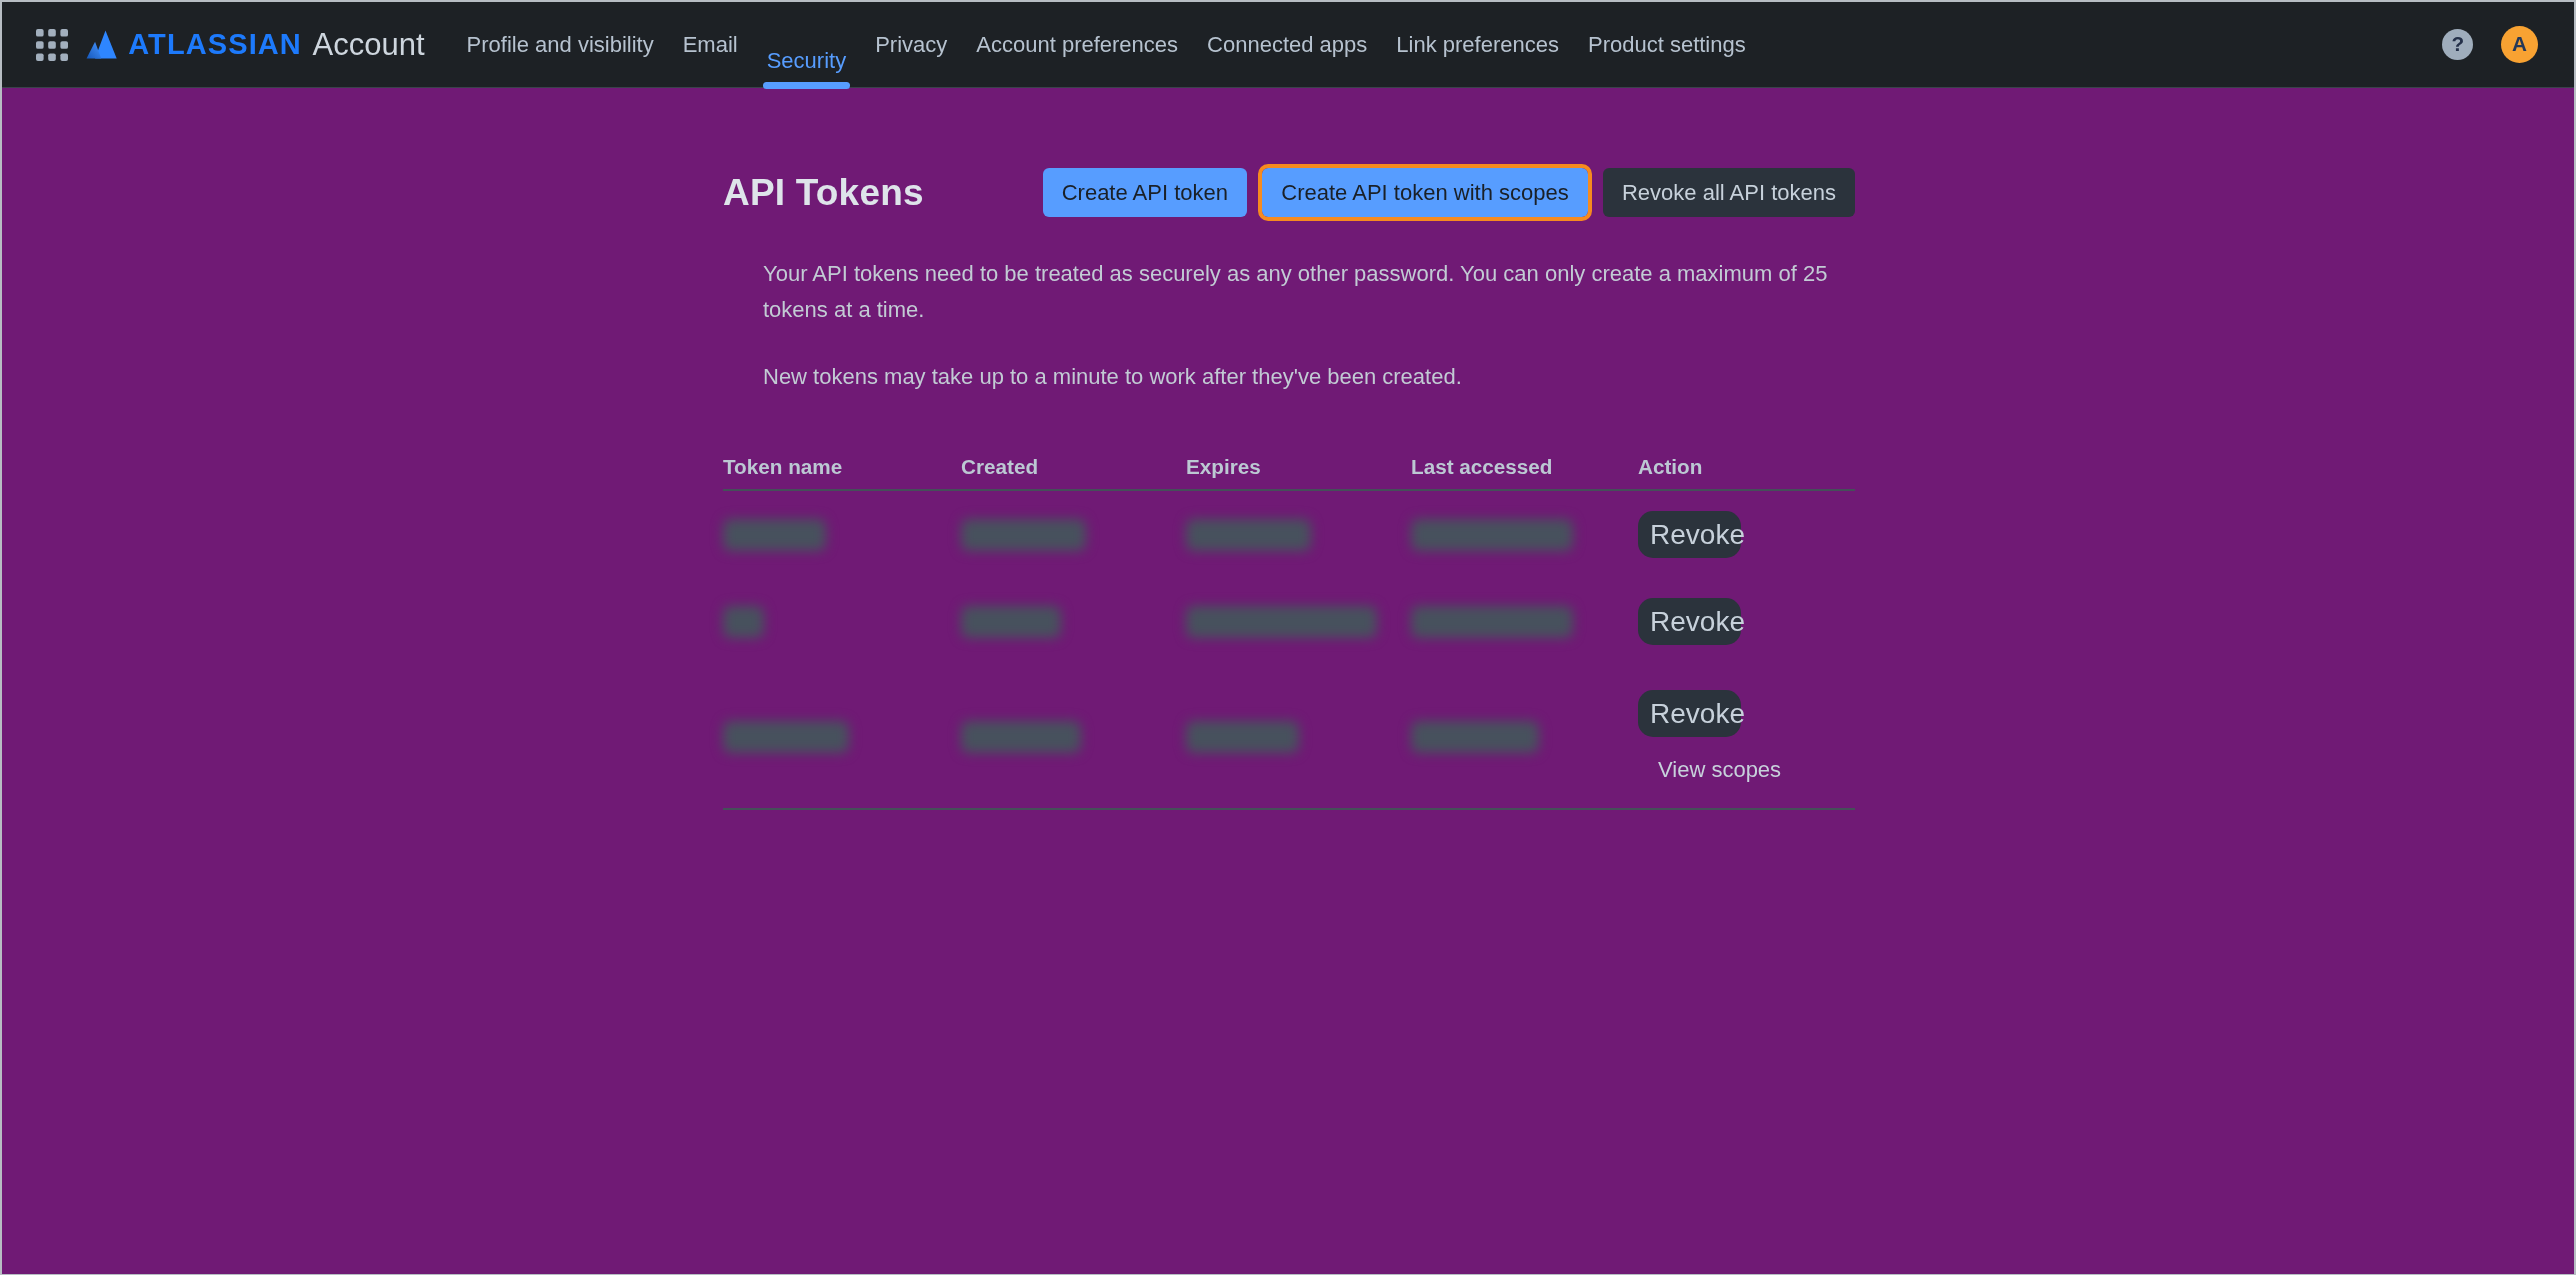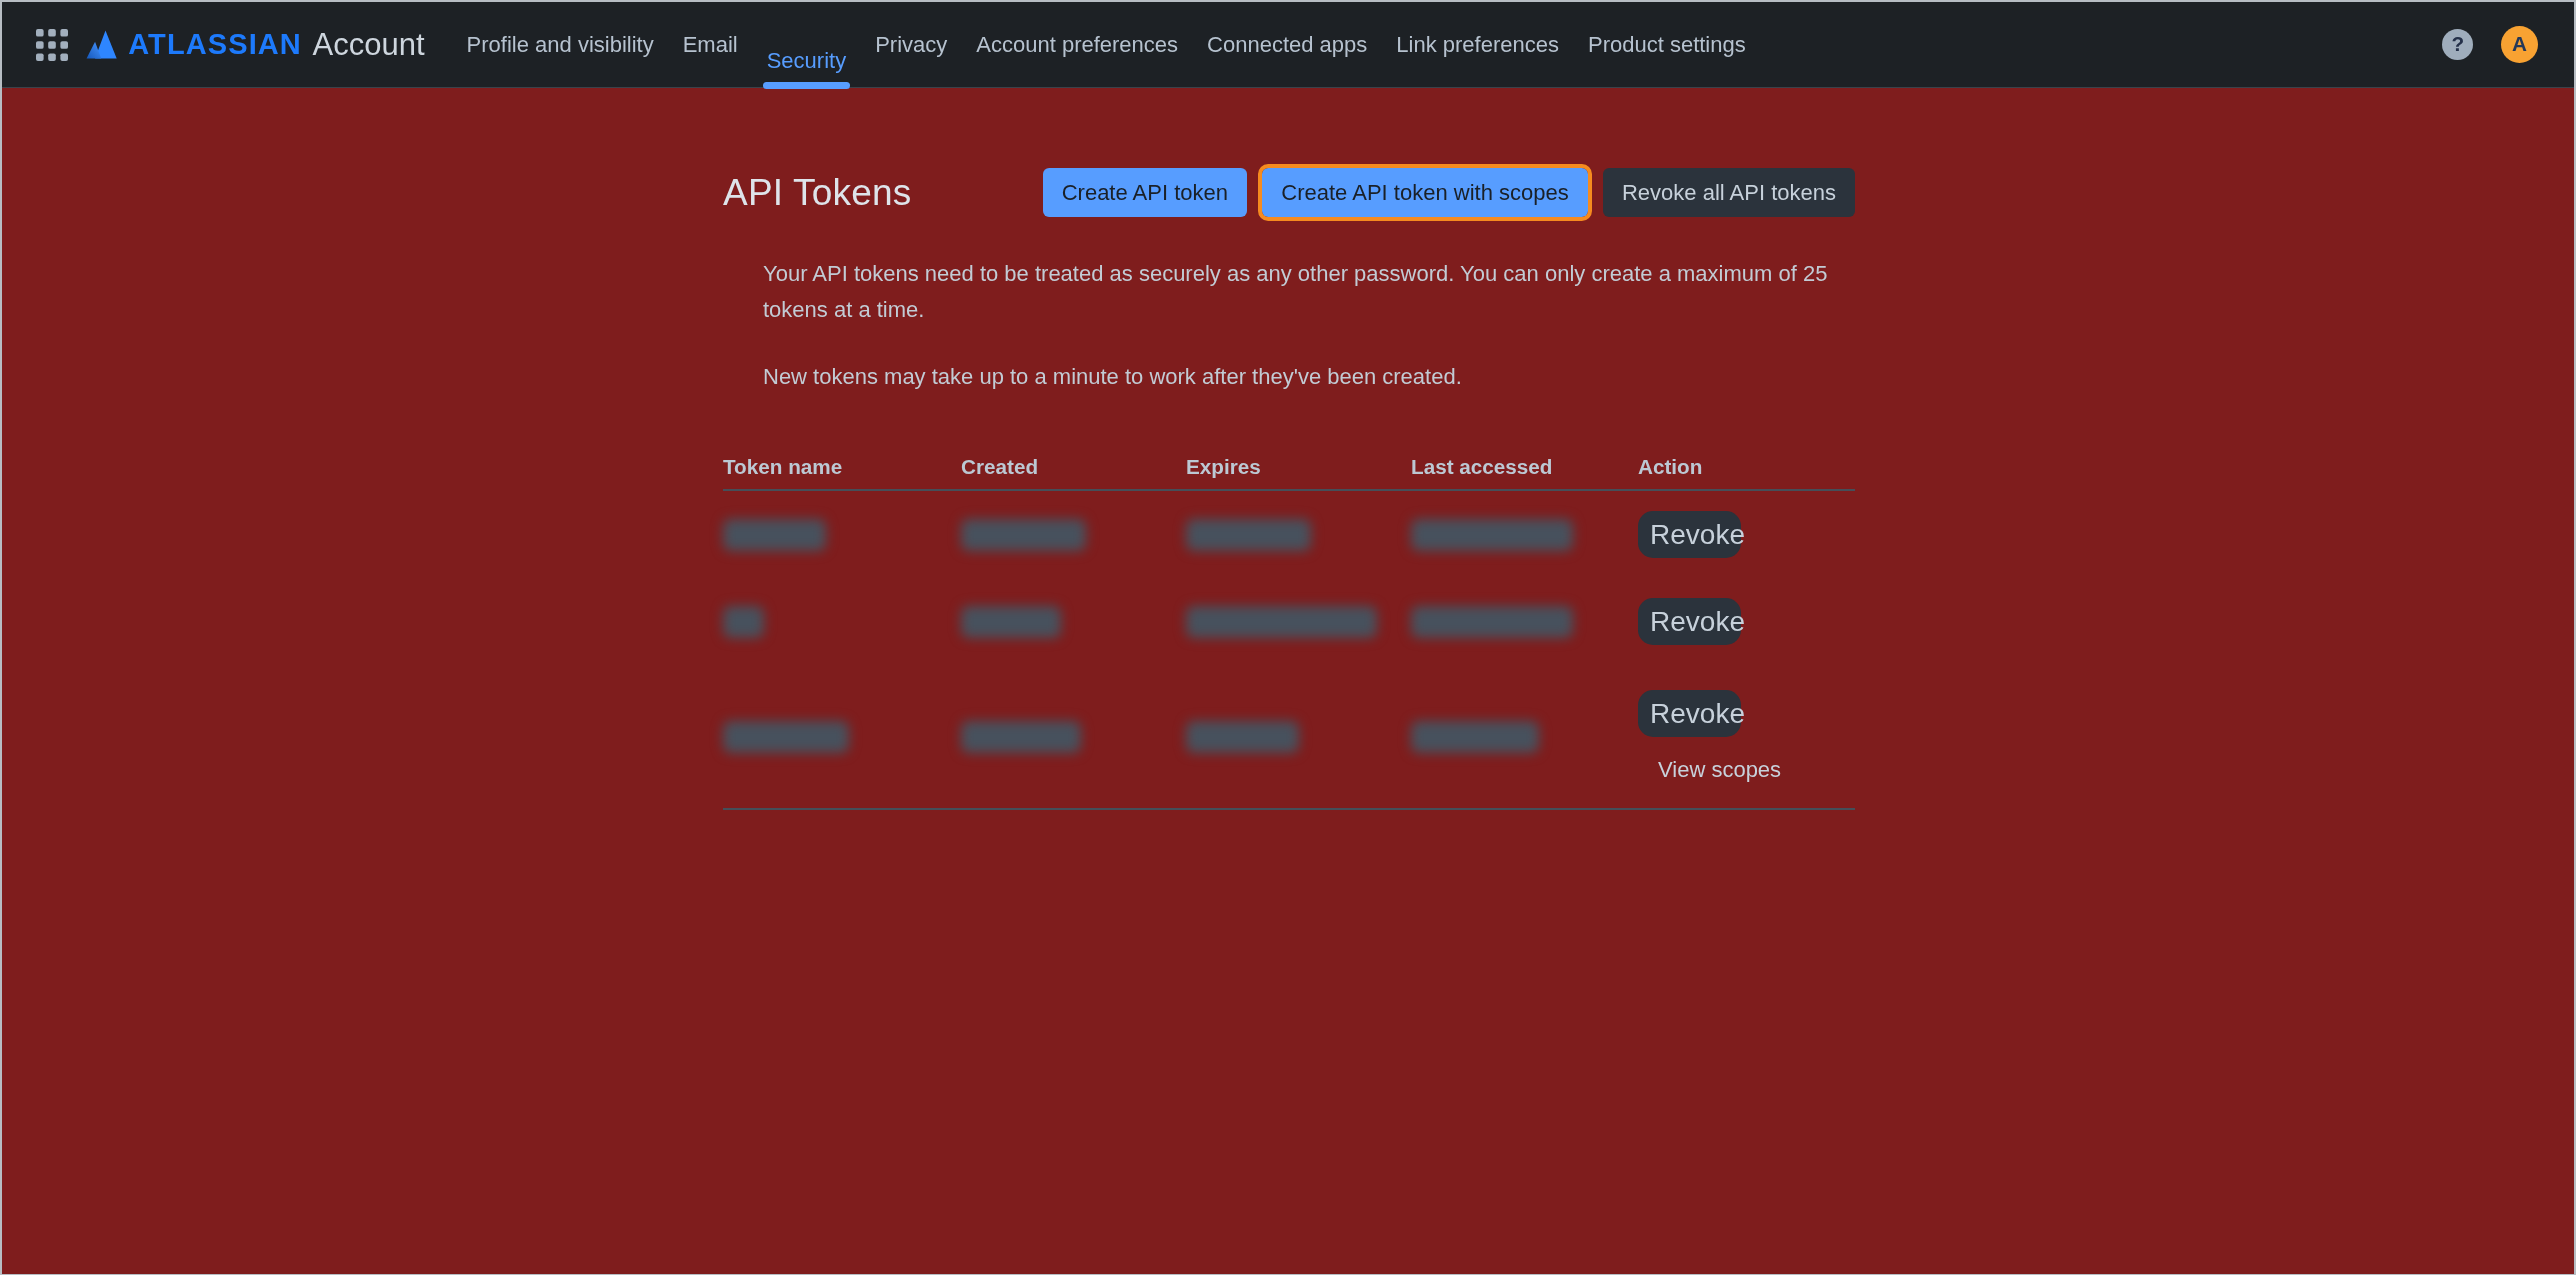--- a/index.html
+++ b/index.html
@@ -1,21 +1,21 @@
 <!DOCTYPE html>
 <html style="font-size:12.3px"><head>
 <meta charset="utf-8">
 <style>
   * { box-sizing: border-box; margin: 0; padding: 0; }
   html, body { background: #10131a; }
   .screen {
     position: relative;
     width: 2576px;
     height: 1276px;
-    background: #7f1d1d;
+    background: #701a75;
     border: 2.3px solid #B7BDC3;
     overflow: hidden;
     font-family: "Liberation Sans", sans-serif;
   }
 
   
   .topbar {
     height: 86px;
     display: flex;
     align-items: center;
@@ -72,21 +72,21 @@
     border: none; cursor: pointer;
     font-size: 20.7px; font-weight: 700; line-height: 1;
     display: flex; align-items: center; justify-content: center;
     font-family: "Liberation Sans", sans-serif;
   }
 
   
   .content { margin-left: 721px; width: 1132px; padding-top: 79px; }
 
   .title-row { display: flex; align-items: center; height: 51px; }
-  .page-title { font-size: 37px; font-weight: 400; color: #DEE4EA; letter-spacing: 0.2px; }
+  .page-title { font-size: 37px; font-weight: 700; color: #DEE4EA; letter-spacing: 0.2px; }
   .title-actions { margin-left: auto; display: flex; align-items: center; gap: 15.3px; }
   .btn {
     height: 49px; padding: 0 19px;
     border-radius: 6.1px; border: none; cursor: pointer;
     font-size: 22px; font-weight: 400;
     display: flex; align-items: center; white-space: nowrap;
     font-family: "Liberation Sans", sans-serif;
   }
   .btn-primary { background: #579DFF; color: #1A2027; }
   .btn-focused { outline: 4.6px solid #F68B1F; outline-offset: 0.8px; }

